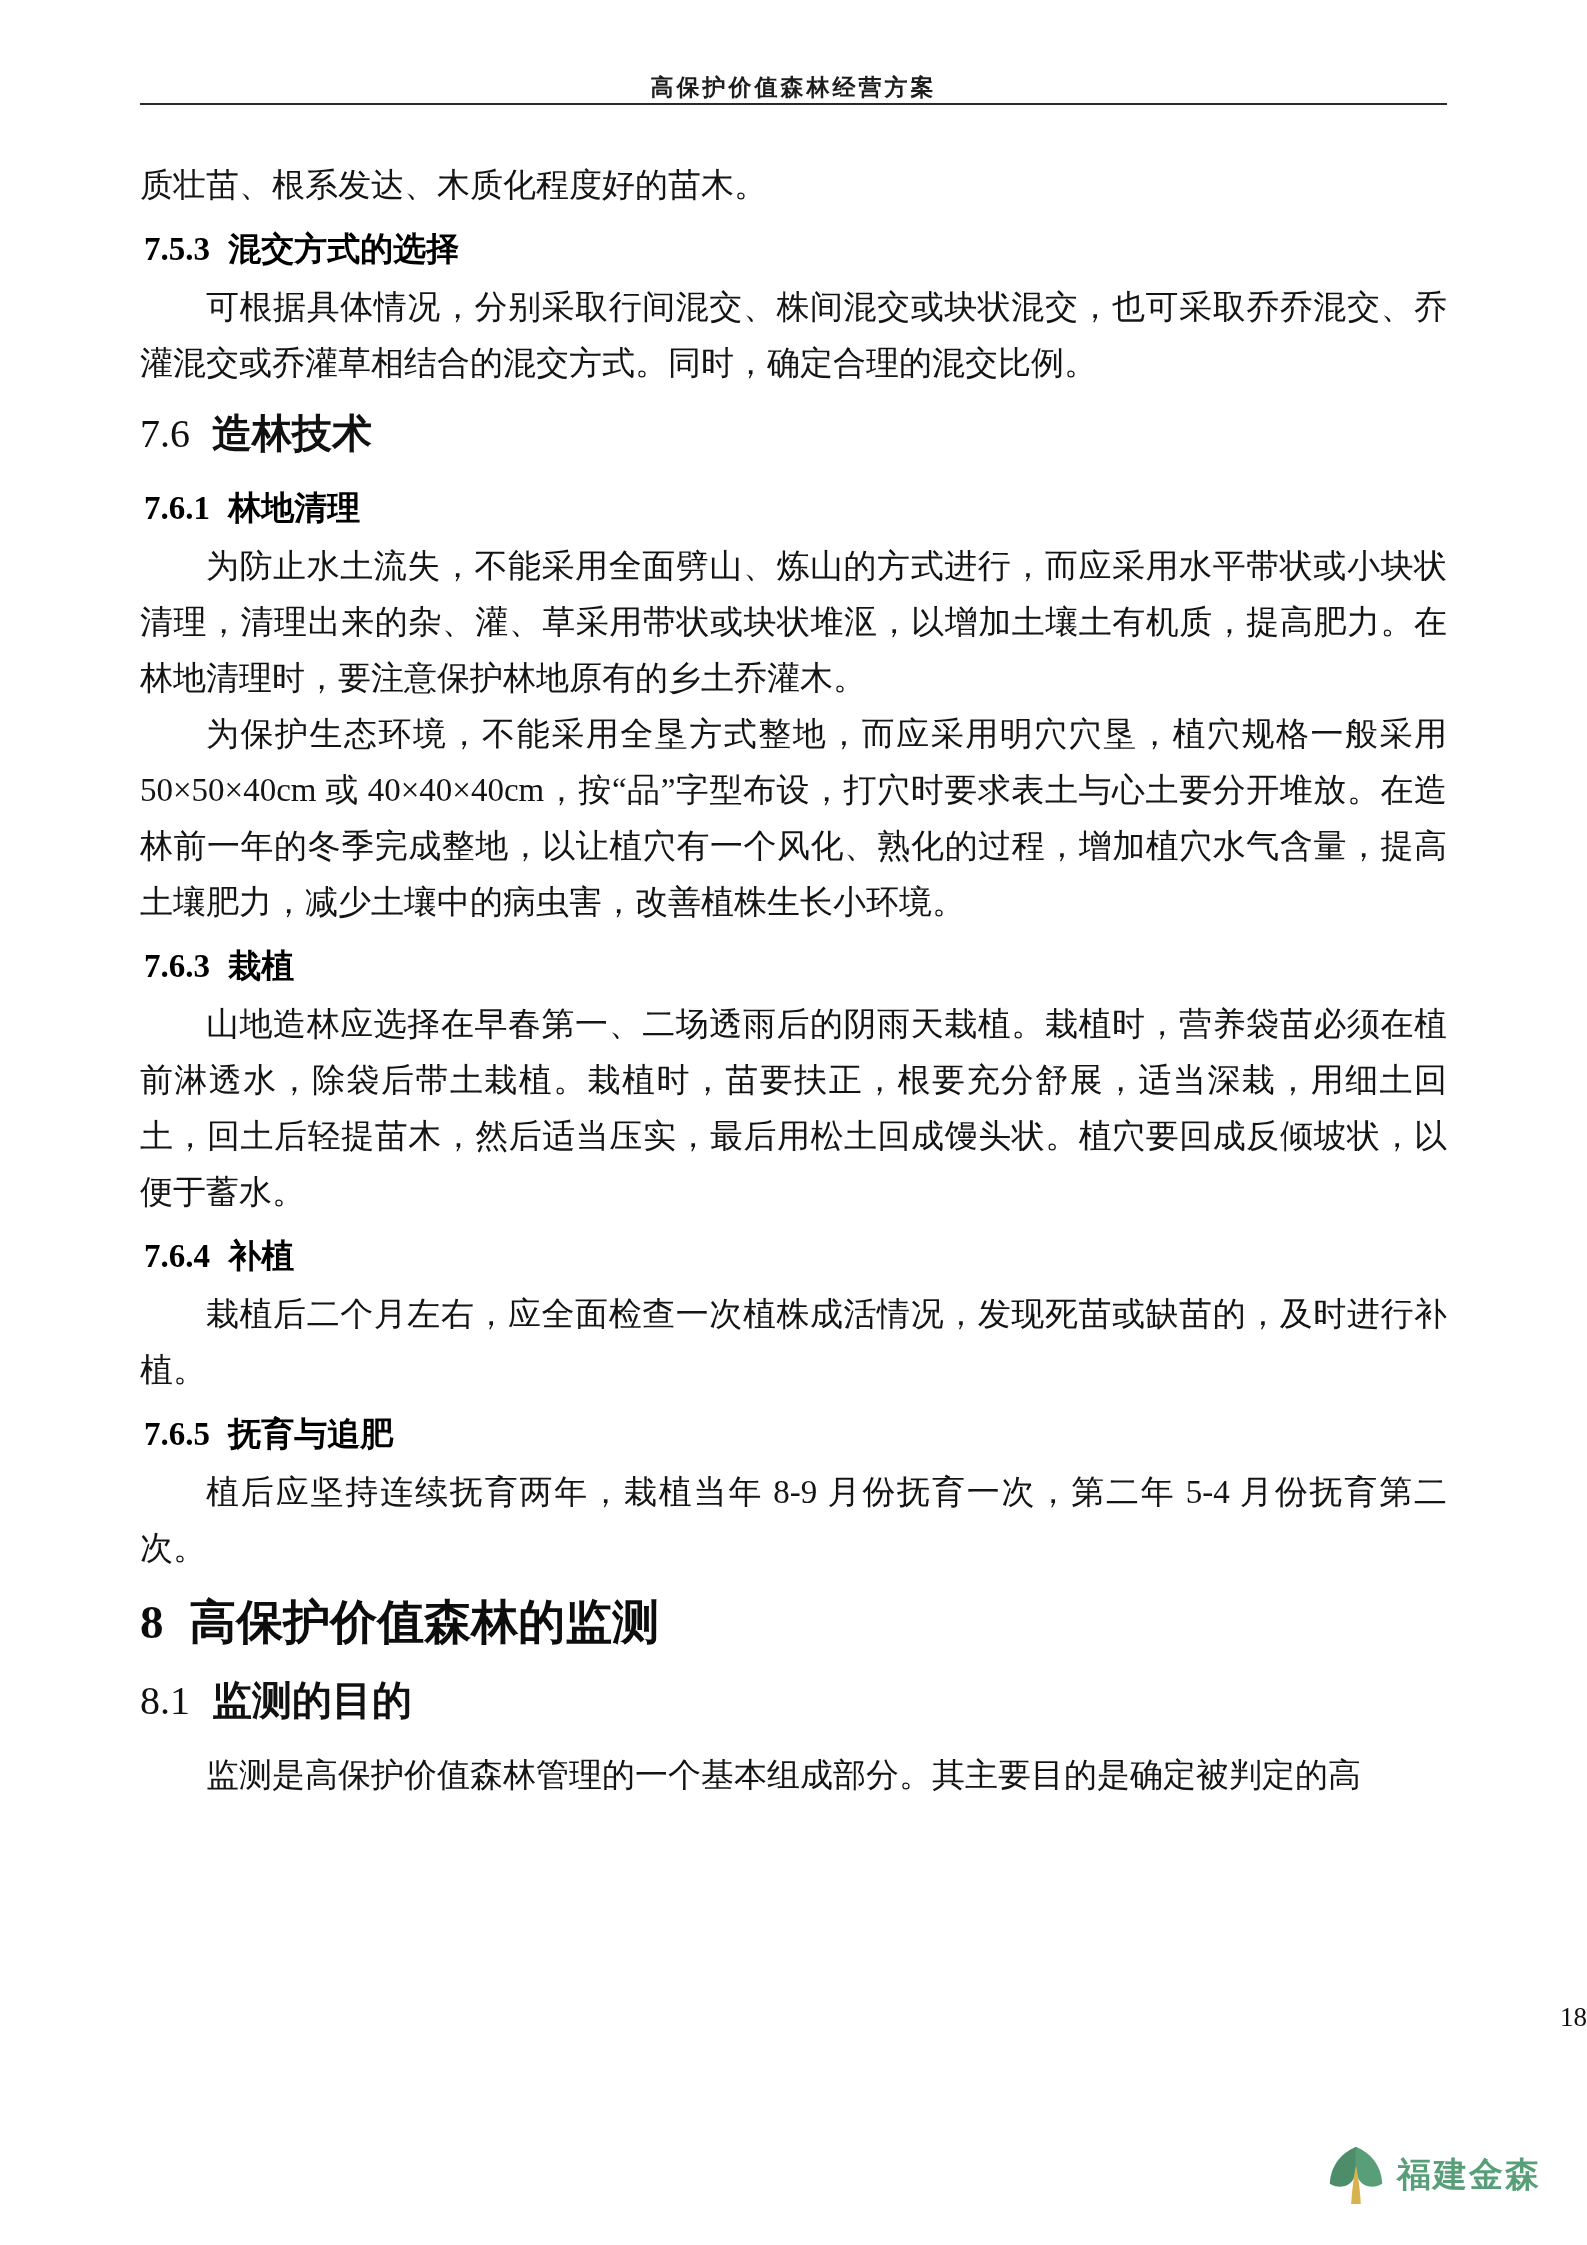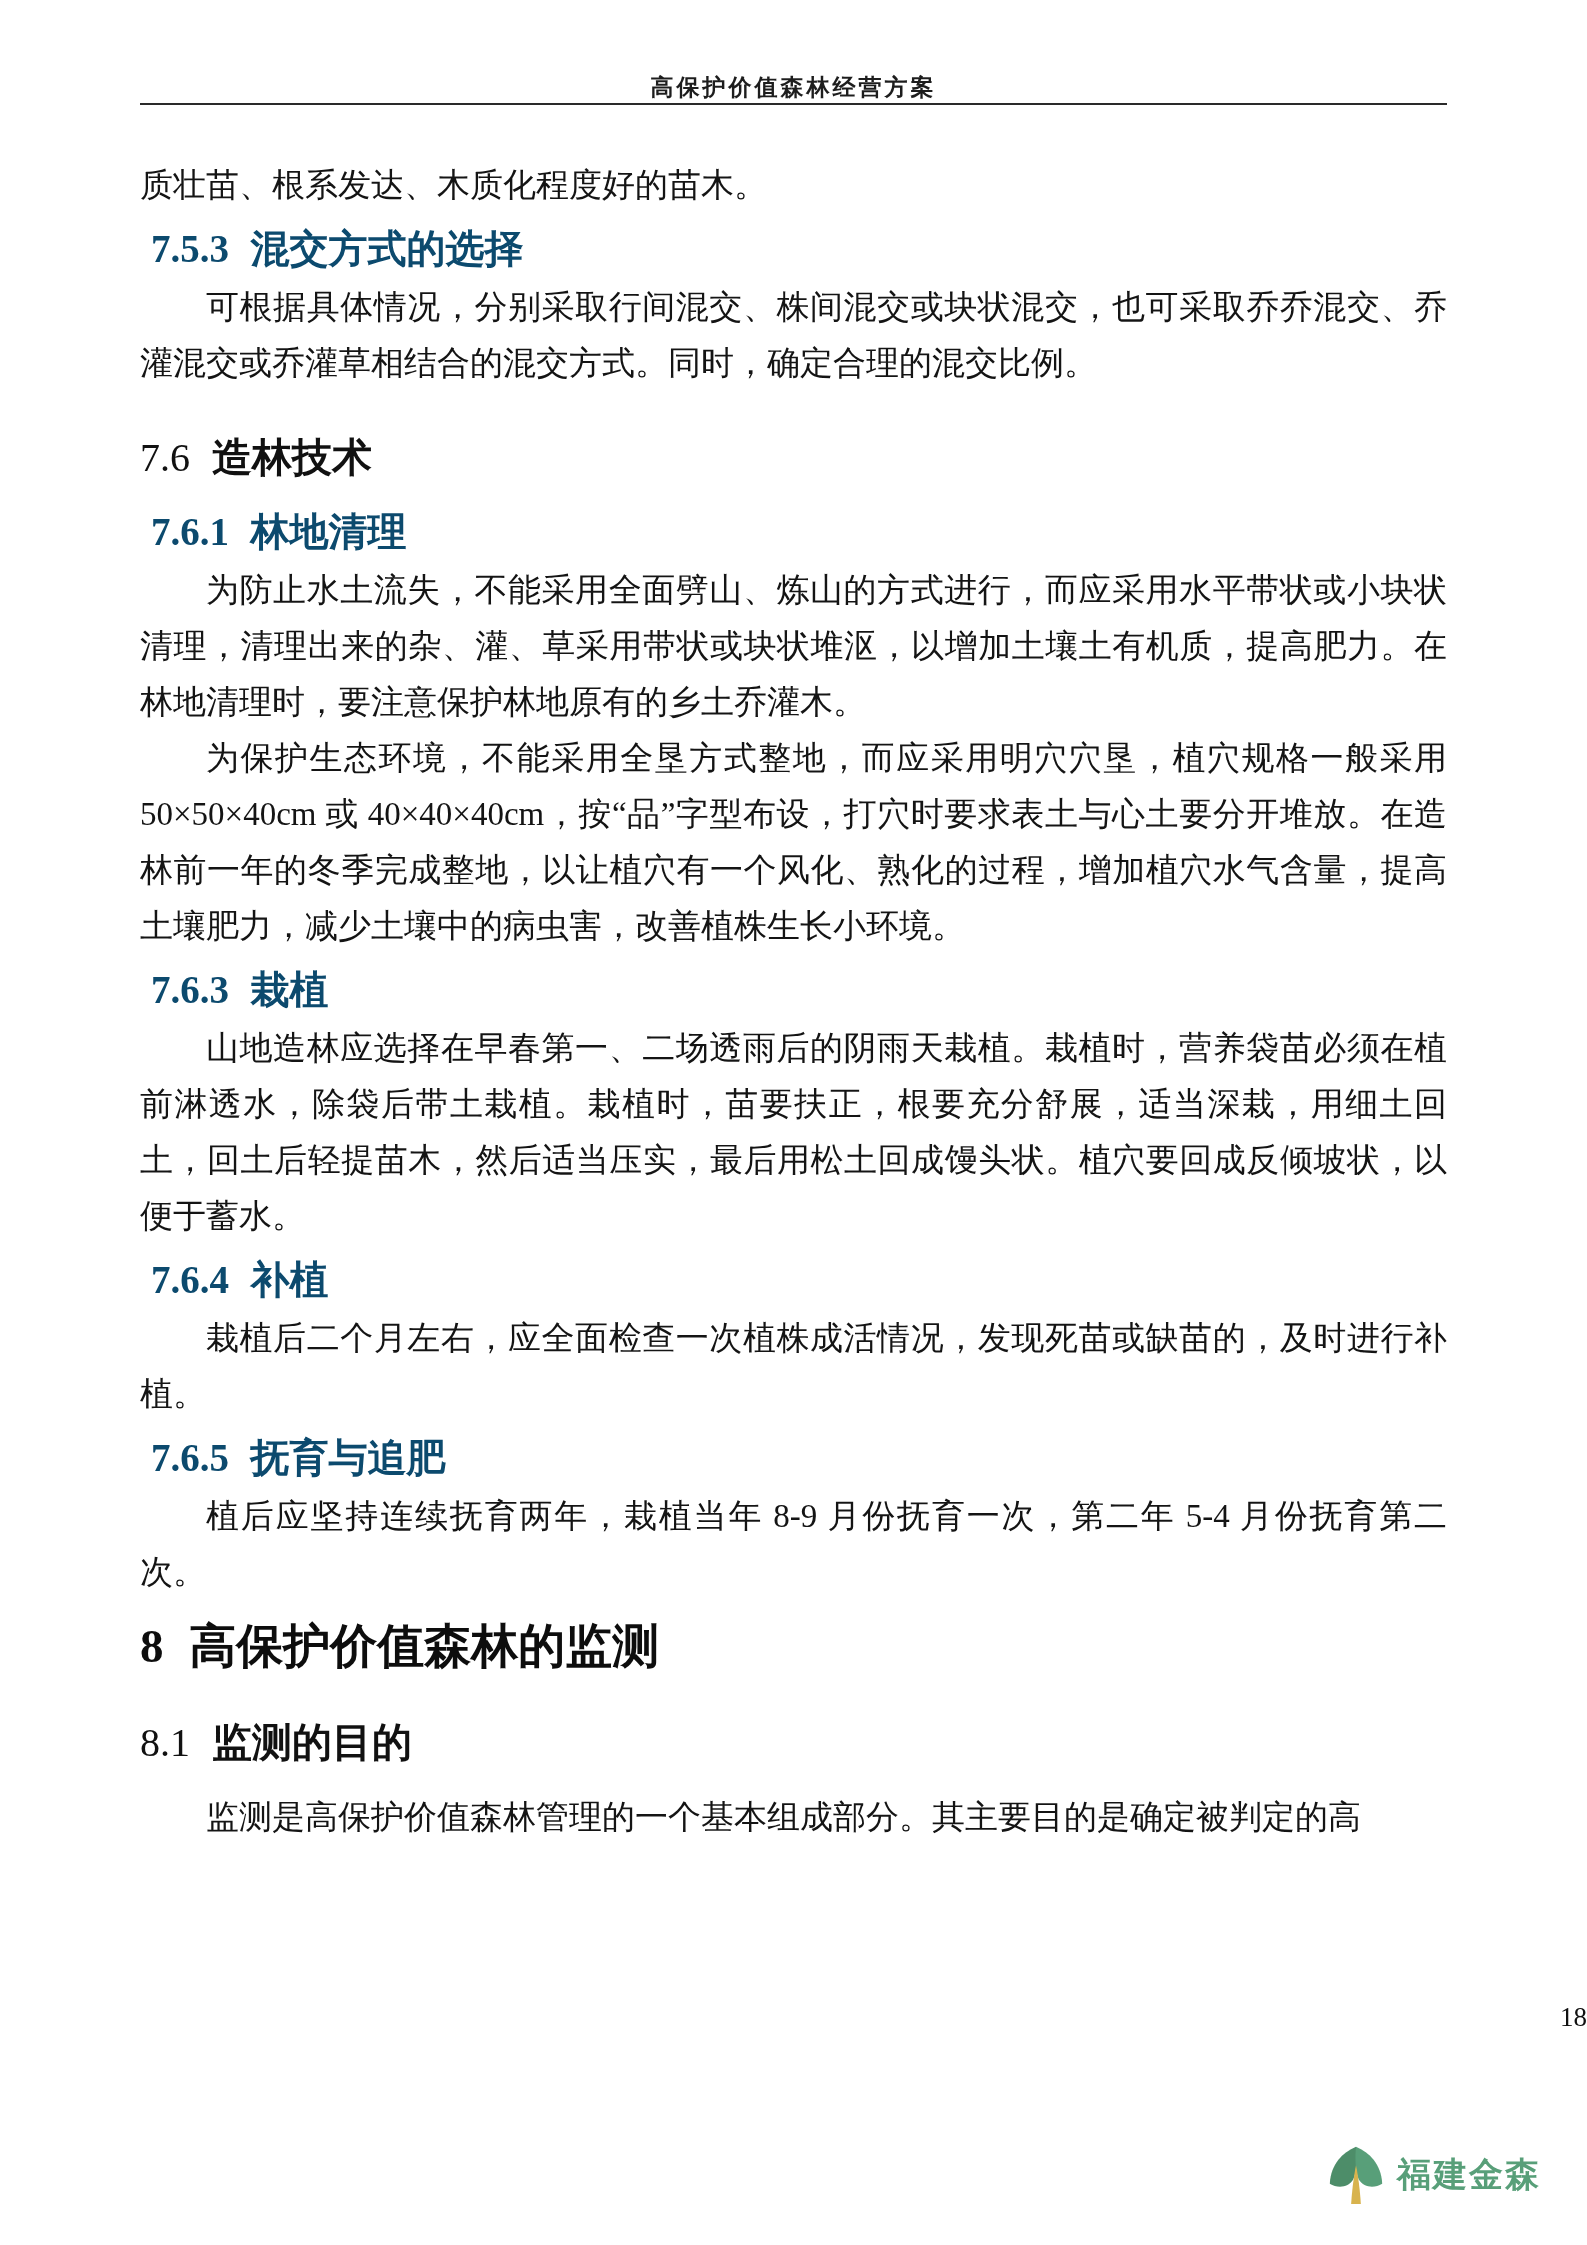--- a/index.html
+++ b/index.html
@@ -32,31 +32,31 @@
   .doc-body { padding-top: 52px; }
   .para {
     font-size: 33px;
     line-height: 56px;
     text-align: justify;
     text-indent: 2em;
     margin: 0;
   }
   .para.first { text-indent: 0; }
   .h3 {
-    font-size: 39px;
+    font-size: 33px;
     line-height: 56px;
-    margin: 8px 0 2px 11px;
+    margin: 8px 0 2px 4px;
     font-family: "Liberation Sans", "DejaVu Sans", sans-serif;
     font-weight: bold;
-    color: #0c4a6e;
+    color: #000000;
   }
   .h2 {
     font-size: 40px;
     line-height: 52px;
-    margin: 40px 0 20px 0;
+    margin: 16px 0 20px 0;
     font-family: "Liberation Sans", "DejaVu Sans", sans-serif;
     font-weight: bold;
     color: #111;
   }
   .h1 {
     font-size: 47px;
     line-height: 60px;
     margin: 16px 0 22px 0;
     font-family: "Liberation Sans", "DejaVu Sans", sans-serif;
     font-weight: bold;

